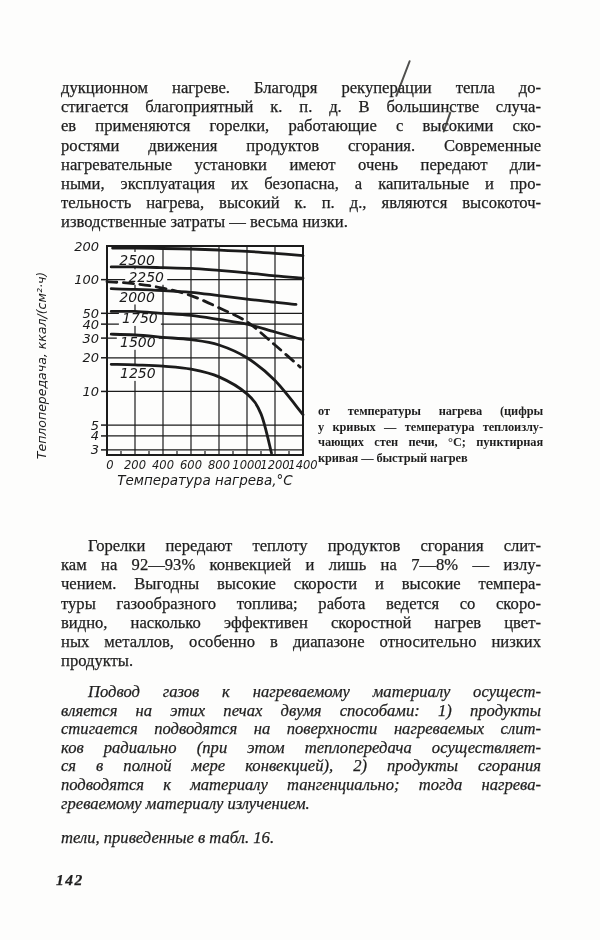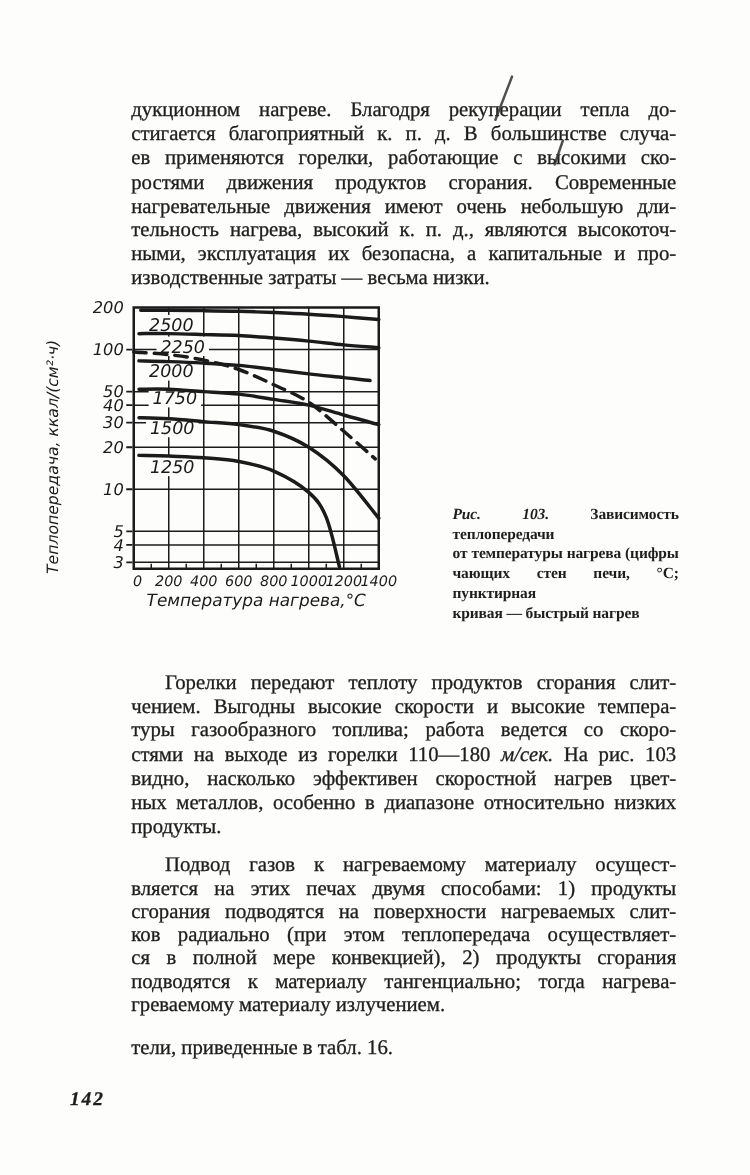--- a/index.html
+++ b/index.html
@@ -3,22 +3,22 @@
 <meta charset="utf-8">
 <style>
   html,body{margin:0;padding:0;background:#e9e9e9;}
   .page{
     position:relative;width:600px;height:940px;margin:0 auto;
     background:#fdfdfc;color:#1e1e1e;overflow:hidden;
     font-family:"Liberation Serif","DejaVu Serif",serif;
     -webkit-text-stroke:0.25px #1e1e1e;
   }
   .para{position:absolute;left:61px;width:480px;font-size:16.6px;line-height:19.2px;}
-  .para.tight{line-height:18.6px;}
-  .tline{text-align:justify;text-align-last:justify;margin-left:44px;}
+  .para.tight{line-height:18.6px;font-style:italic;}
+  .tline{text-align:justify;text-align-last:justify;}
   .tline.tlast{text-align-last:left;}
   .tline.tindent{text-indent:27px;}
   .it{font-style:italic;}
   .caption{
     position:absolute;left:318px;top:404px;width:225px;
     font-size:12.4px;line-height:15.7px;font-weight:bold;
     letter-spacing:-0.1px;-webkit-text-stroke:0;
   }
   .chart{position:absolute;left:33px;top:236px;}
   .chart text{fill:#1b1b1b;font-family:"DejaVu Sans","Liberation Sans",sans-serif;font-style:italic;}
@@ -33,23 +33,23 @@
 </head>
 <body>
 
 <div class="page">
 
   <div class="para" style="top:78px">
       <div class="tline">дукционном нагреве. Благодря рекуперации тепла до-</div>
       <div class="tline">стигается благоприятный к. п. д. В большинстве случа-</div>
       <div class="tline">ев применяются горелки, работающие с высокими ско-</div>
       <div class="tline">ростями движения продуктов сгорания. Современные</div>
-      <div class="tline">нагревательные движения имеют очень небольшую дли-</div>
+      <div class="tline">нагревательные установки имеют очень передают дли-</div>
+      <div class="tline">ными, эксплуатация их безопасна, а капитальные и про-</div>
       <div class="tline">тельность нагрева, высокий к. п. д., являются высокоточ-</div>
-      <div class="tline">ными, эксплуатация их безопасна, а капитальные и про-</div>
       <div class="tline tlast">изводственные затраты — весьма низки.</div>
     </div>
 
   <svg class="chart" width="292" height="266" viewBox="0 0 292 266">
       <line x1="74" y1="43.65053507070523" x2="270" y2="43.65053507070523" stroke="#1b1b1b" stroke-width="1.2"></line>
       <line x1="74" y1="77.30107014141046" x2="270" y2="77.30107014141046" stroke="#1b1b1b" stroke-width="1.2"></line>
       <line x1="74" y1="88.13412278866295" x2="270" y2="88.13412278866295" stroke="#1b1b1b" stroke-width="1.2"></line>
       <line x1="74" y1="102.10035671380349" x2="270" y2="102.10035671380349" stroke="#1b1b1b" stroke-width="1.2"></line>
       <line x1="74" y1="121.78465785936818" x2="270" y2="121.78465785936818" stroke="#1b1b1b" stroke-width="1.2"></line>
       <line x1="74" y1="155.4351929300734" x2="270" y2="155.4351929300734" stroke="#1b1b1b" stroke-width="1.2"></line>
@@ -114,40 +114,40 @@
       <text x="158" y="233" text-anchor="middle" font-size="11.5px">600</text>
       <text x="186" y="233" text-anchor="middle" font-size="11.5px">800</text>
       <text x="214" y="233" text-anchor="middle" font-size="11.5px">1000</text>
       <text x="242" y="233" text-anchor="middle" font-size="11.5px">1200</text>
       <text x="270" y="233" text-anchor="middle" font-size="11.5px">1400</text>
       <text x="172" y="249" text-anchor="middle" font-size="13.5px">Температура нагрева,°С</text>
       <text transform="translate(13 129.5) rotate(-90)" text-anchor="middle" font-size="12.5px">Теплопередача, ккал/(см²·ч)</text>
     </svg>
 
   <div class="caption">
-      <div class="tline"><span class="it">Рис. 103.</span> Зависимость теплопередачи</div>
       <div class="tline">от температуры нагрева (цифры</div>
+      <div class="tline">у кривых — температура теплоизлу-</div>
       <div class="tline">чающих стен печи, °С; пунктирная</div>
       <div class="tline tlast">кривая — быстрый нагрев</div>
     </div>
 
   <div class="para" style="top:536px">
       <div class="tline tindent">Горелки передают теплоту продуктов сгорания слит-</div>
+      <div class="tline">кам на 92—93% конвекцией и лишь на 7—8% — излу-</div>
       <div class="tline">чением. Выгодны высокие скорости и высокие темпера-</div>
       <div class="tline">туры газообразного топлива; работа ведется со скоро-</div>
-      <div class="tline">стями на выходе из горелки 110—180 <span class="it">м/сек.</span> На рис. 103</div>
       <div class="tline">видно, насколько эффективен скоростной нагрев цвет-</div>
       <div class="tline">ных металлов, особенно в диапазоне относительно низких</div>
       <div class="tline tlast">продукты.</div>
     </div>
 
   <div class="para tight" style="top:683px">
       <div class="tline tindent">Подвод газов к нагреваемому материалу осущест-</div>
       <div class="tline">вляется на этих печах двумя способами: 1) продукты</div>
-      <div class="tline">сгорания подводятся на поверхности нагреваемых слит-</div>
+      <div class="tline">стигается подводятся на поверхности нагреваемых слит-</div>
       <div class="tline">ков радиально (при этом теплопередача осуществляет-</div>
       <div class="tline">ся в полной мере конвекцией), 2) продукты сгорания</div>
       <div class="tline">подводятся к материалу тангенциально; тогда нагрева-</div>
       <div class="tline tlast">греваемому материалу излучением.</div>
     </div>
 
   <div class="para tight" style="top:829px">
       <div class="tline tlast">тели, приведенные в табл. 16.</div>
     </div>
 

